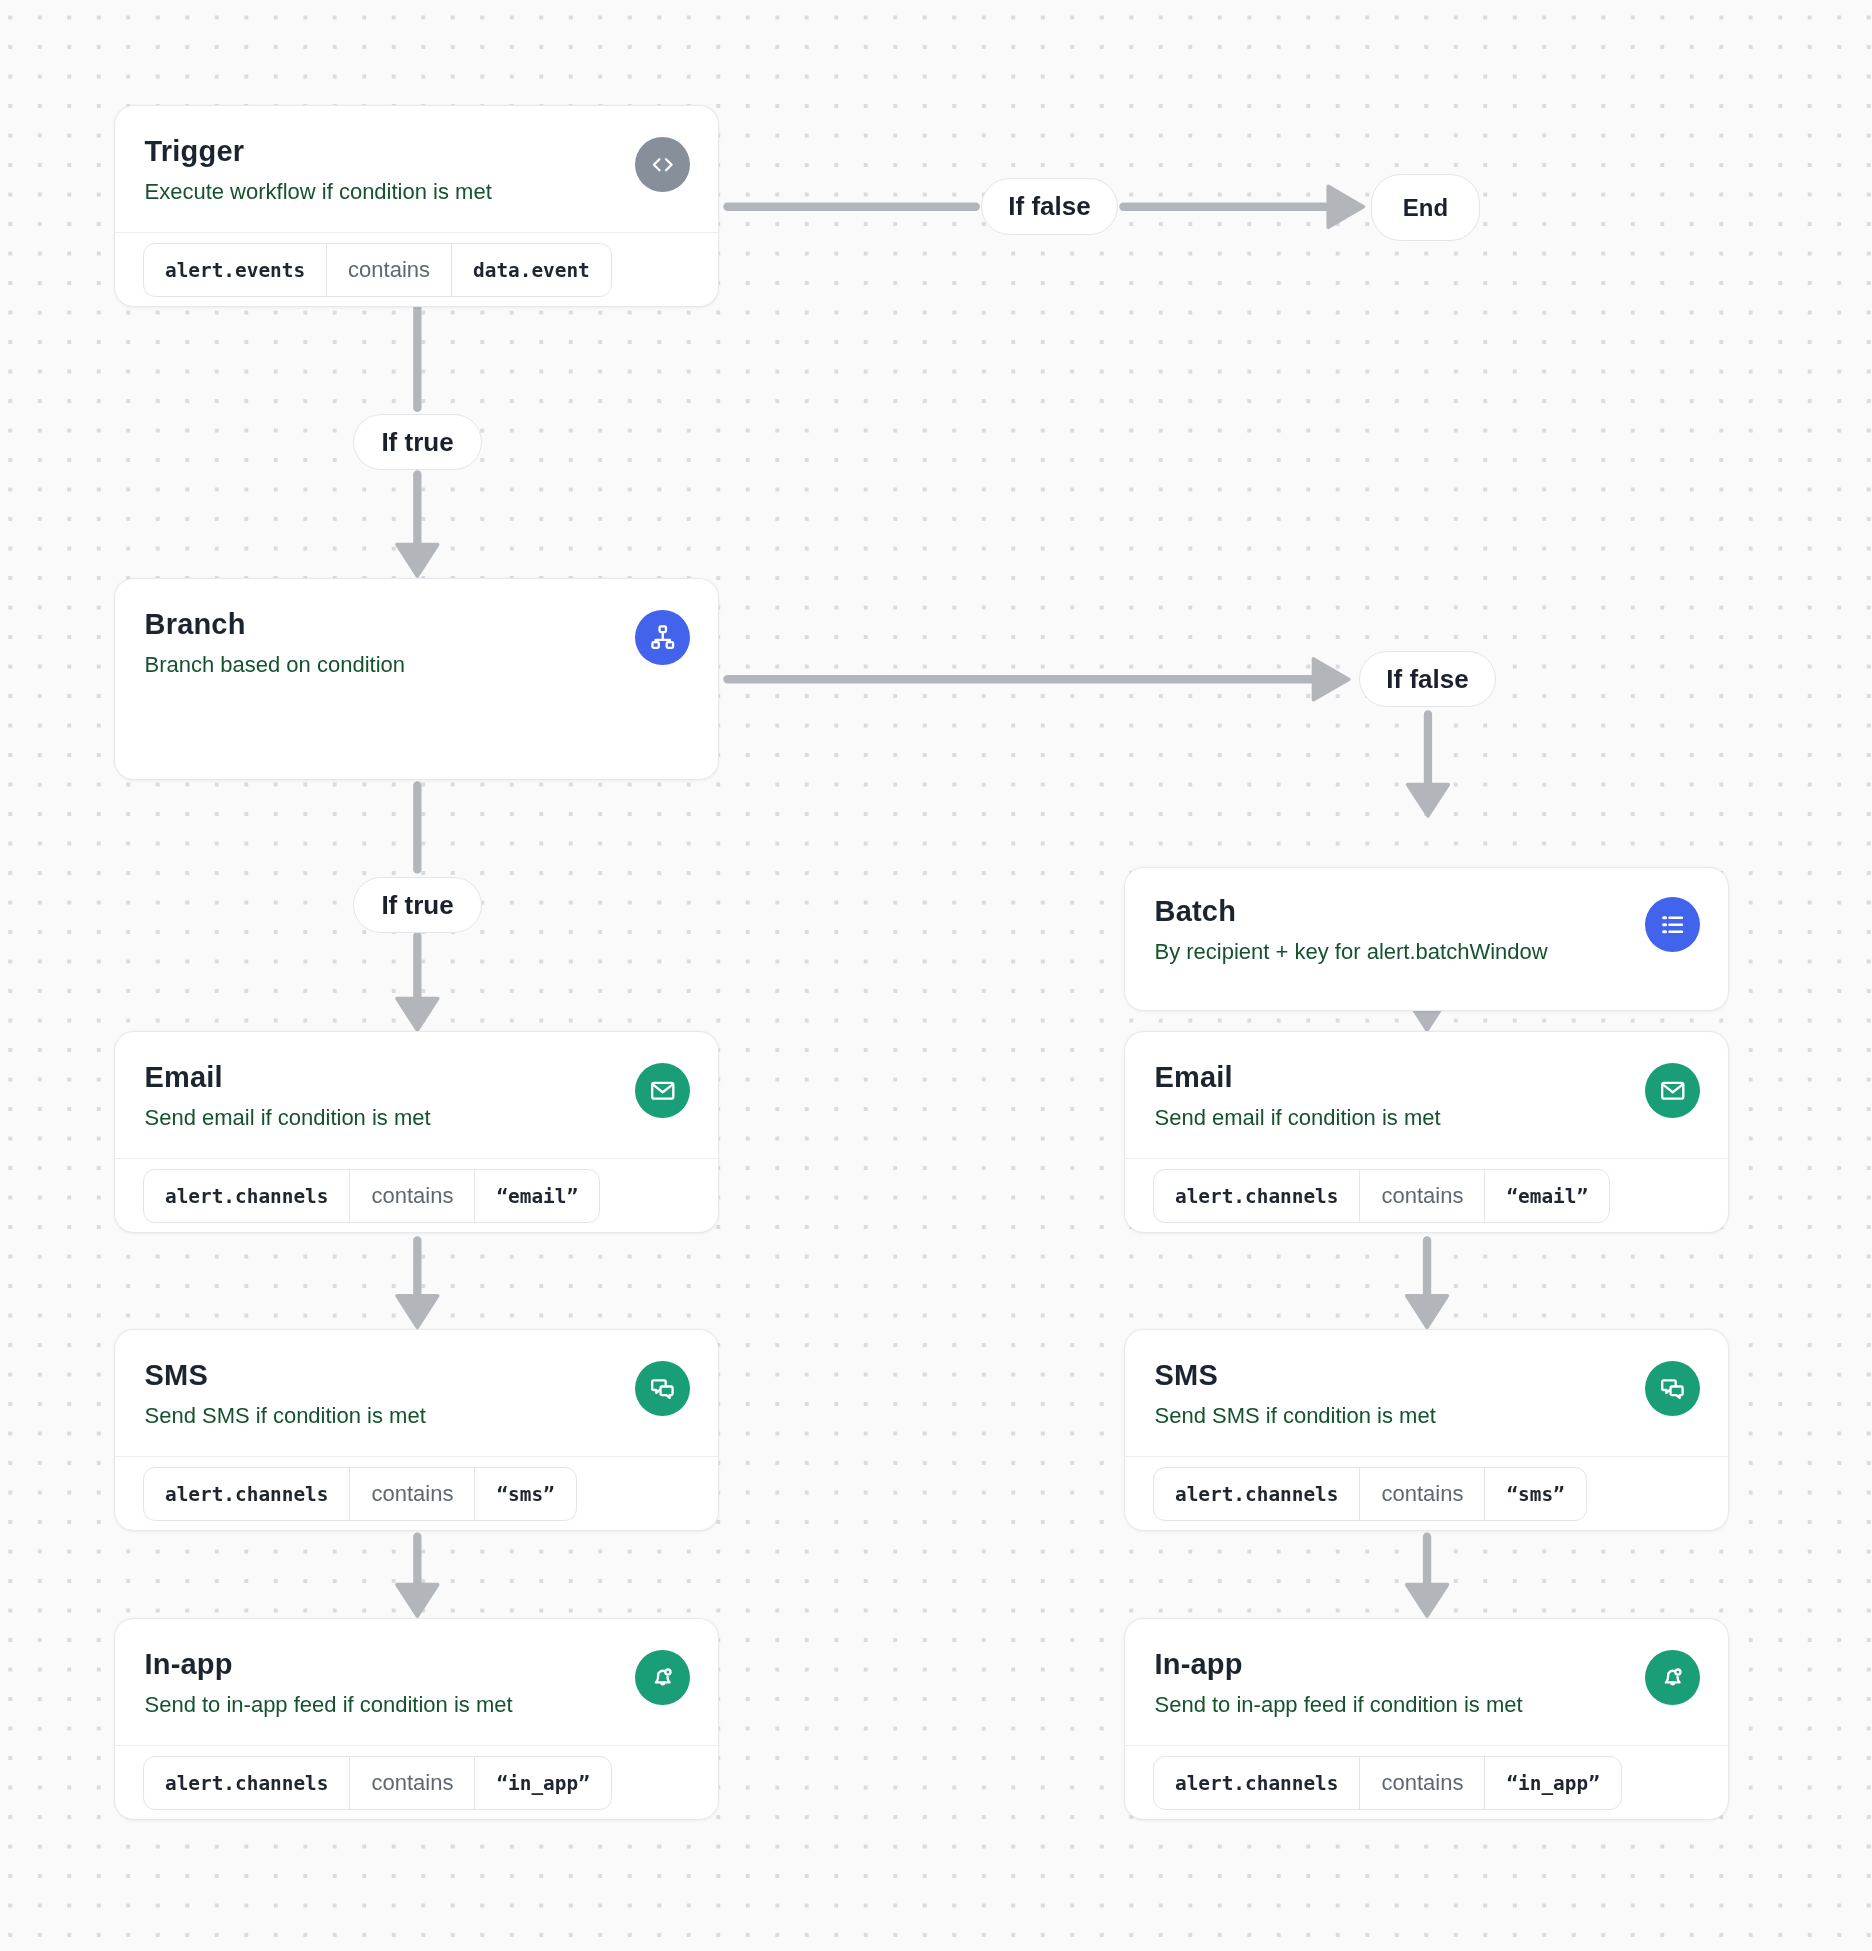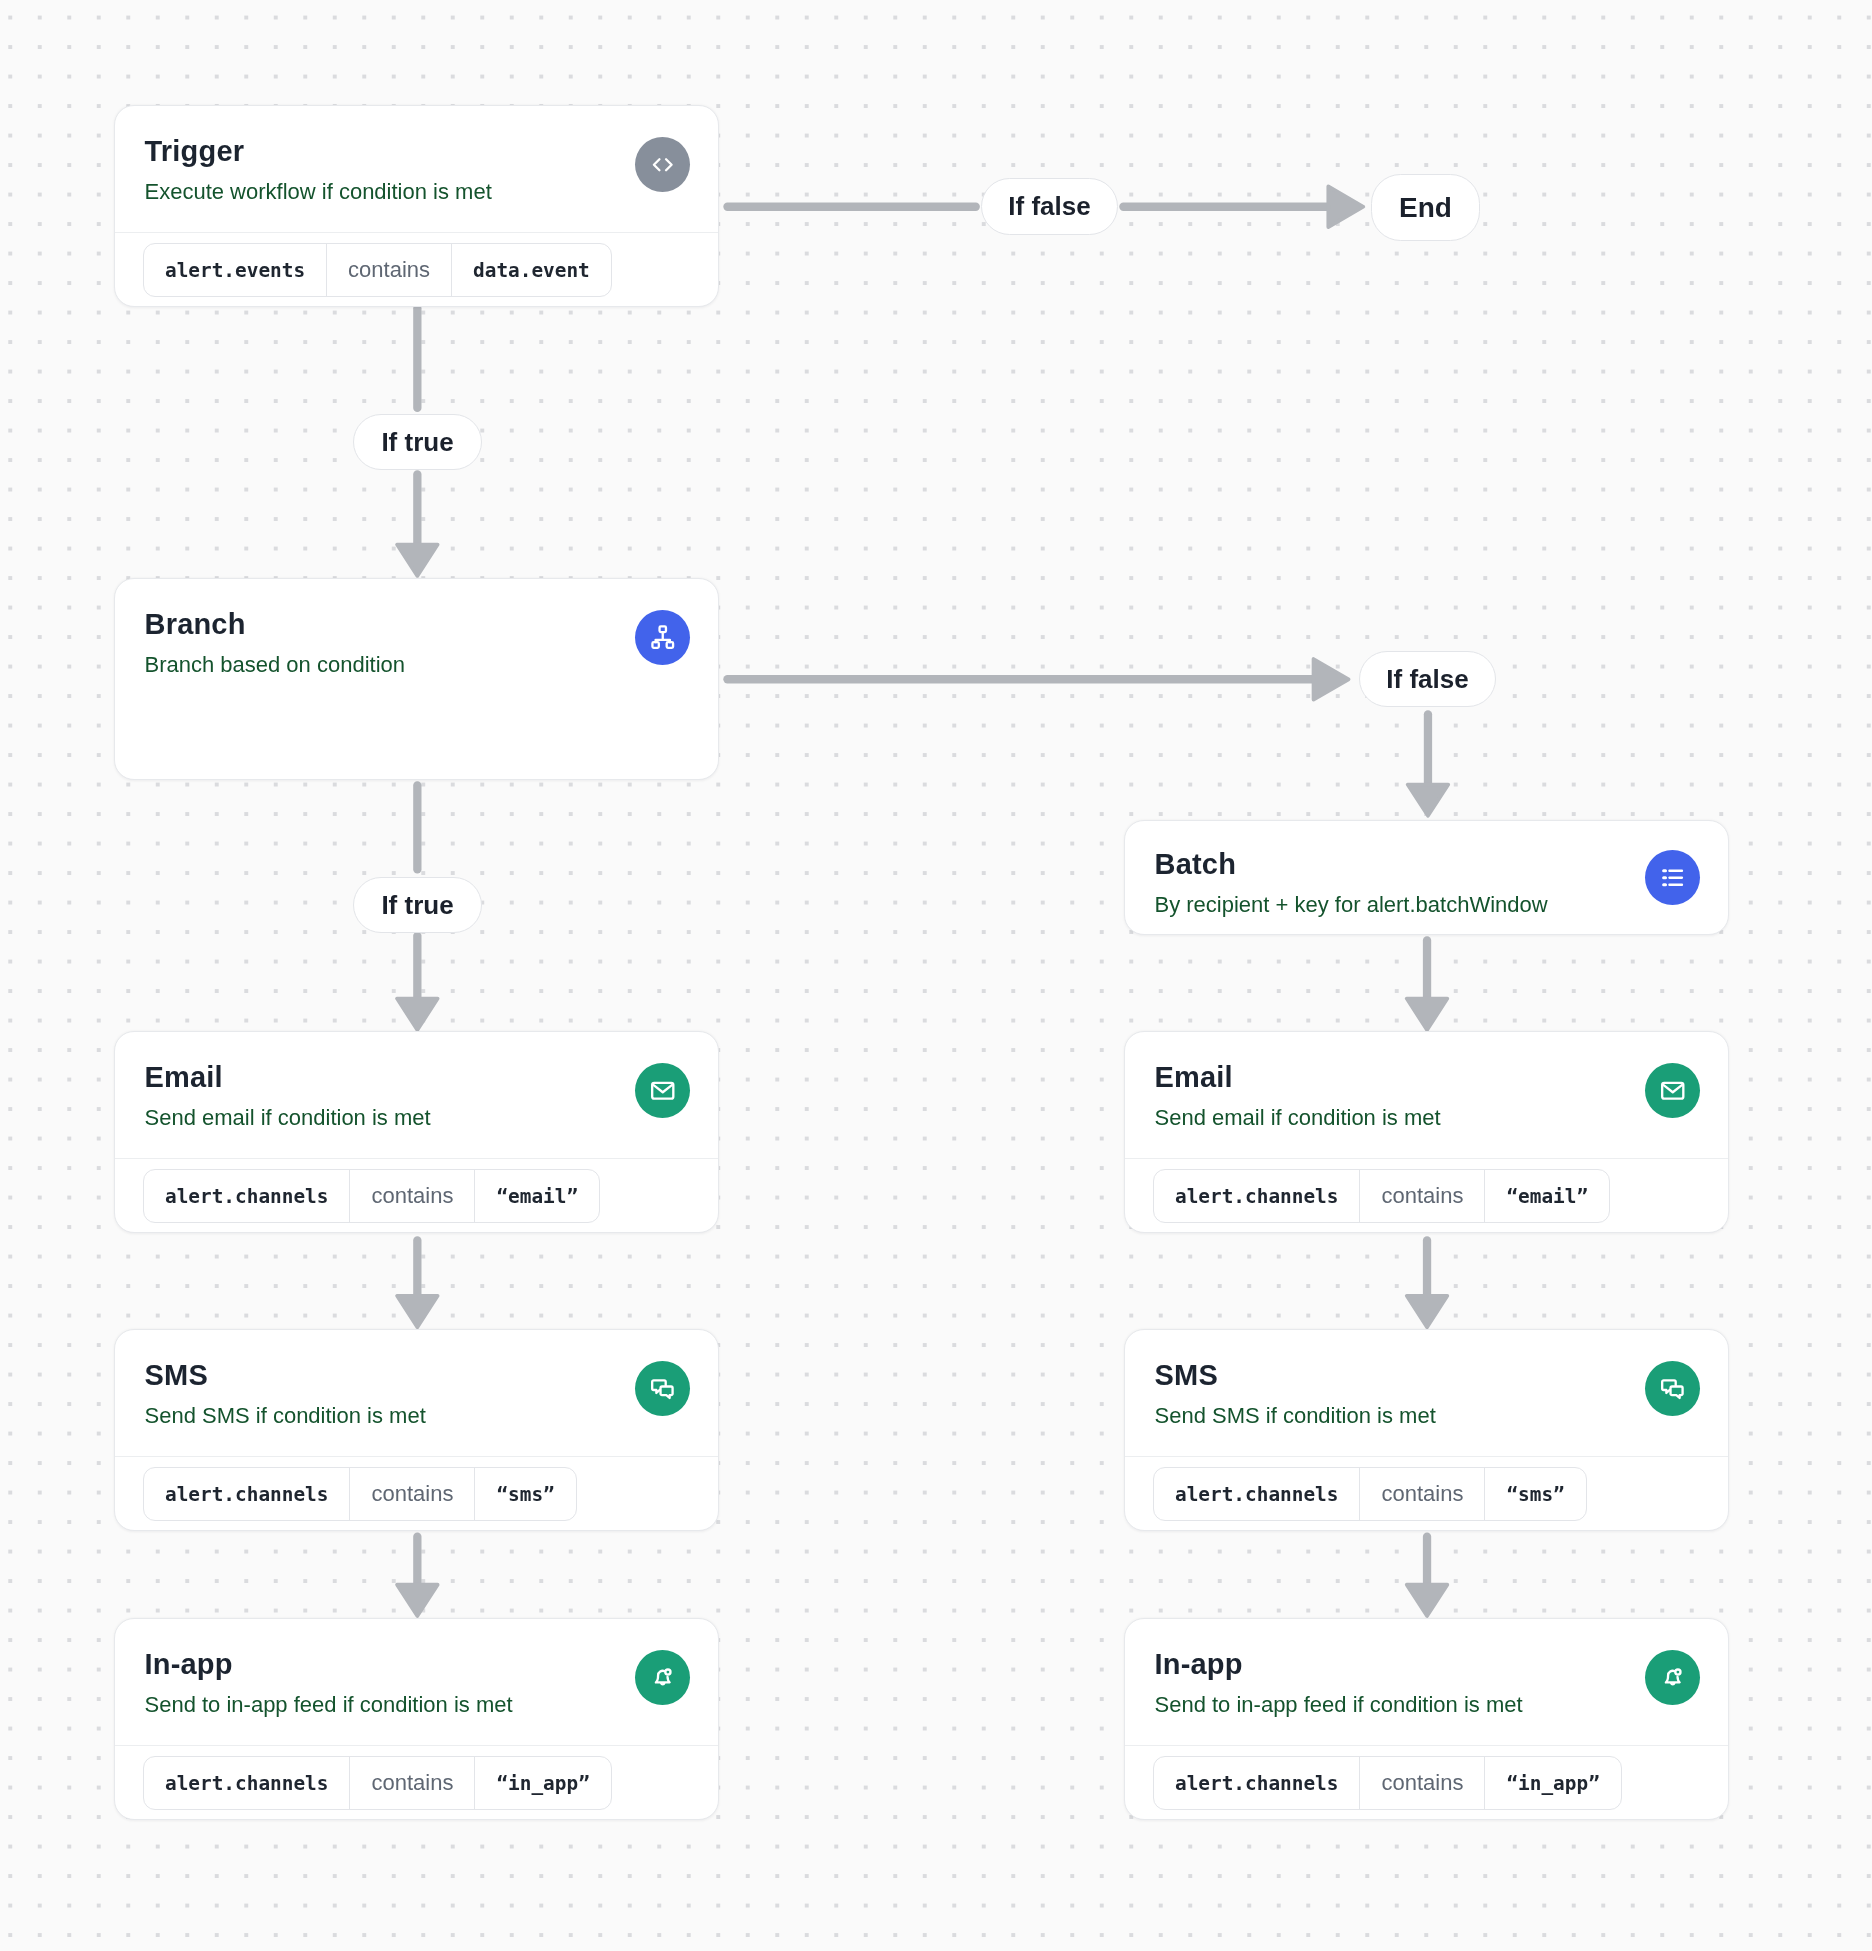--- a/index.html
+++ b/index.html
@@ -9,21 +9,21 @@
     background-image:radial-gradient(circle,#dadbde 2.2px,transparent 2.3px);
     background-size:29.5px 29.5px;background-position:25px 2.8px;
     font-family:"Liberation Sans",sans-serif;
   }
   svg.edges{position:absolute;left:0;top:0;pointer-events:none;}
   .node{
     position:absolute;width:605px;height:202px;box-sizing:border-box;
     background:#ffffff;border:1.4px solid #e7e9ec;border-radius:20px;
     box-shadow:0 0.9px 2.8px rgba(20,24,34,.06);
   }
-  .node.header-only{height:115px;}
+  .node.header-only{height:144px;margin-top:47px;}
   .node-header{
     display:flex;justify-content:space-between;align-items:flex-start;
     height:126px;box-sizing:border-box;padding:28px 28px 0 29.5px;
   }
   .node.header-only .node-header{height:100%;padding:26px 28px 0 29.5px;}
   .node-title{font-size:29px;font-weight:700;color:#1c2430;letter-spacing:0.2px;line-height:35px;}
   .node-subtitle{margin-top:8.3px;font-size:22px;font-weight:400;color:#14532d;line-height:29px;}
   .node-icon{
     width:55px;height:55px;border-radius:50%;flex:none;margin-top:2.8px;
     display:flex;align-items:center;justify-content:center;
@@ -41,21 +41,21 @@
     font-family:"DejaVu Sans Mono",monospace;font-weight:700;font-size:19.4px;color:#1f2630;
     white-space:nowrap;
   }
   .cond-seg + .cond-seg{border-left:1.4px solid #e3e5e9;}
   .cond-op{font-family:"Liberation Sans",sans-serif;font-weight:400;font-size:22px;color:#5f6773;}
   .pill{
     position:absolute;box-sizing:border-box;background:#fff;border:1.8px solid #e3e5e9;
     border-radius:922px;display:flex;align-items:center;justify-content:center;
     font-size:26px;font-weight:700;color:#1b212c;white-space:nowrap;
   }
-  .pill.end{border-radius:29.5px;font-size:28px;}
+  .pill.end{border-radius:29.5px;font-size:24px;}
 </style>
 </head>
 <body>
 
 <div class="canvas">
 
   <svg class="edges" width="1873" height="1952" viewBox="0 0 2029 2115">
     <g stroke="#b2b5ba" stroke-width="9" stroke-linecap="round" fill="none">
       <line x1="452" y1="334" x2="452" y2="442"></line>
       <line x1="452" y1="514" x2="452" y2="594"></line>

